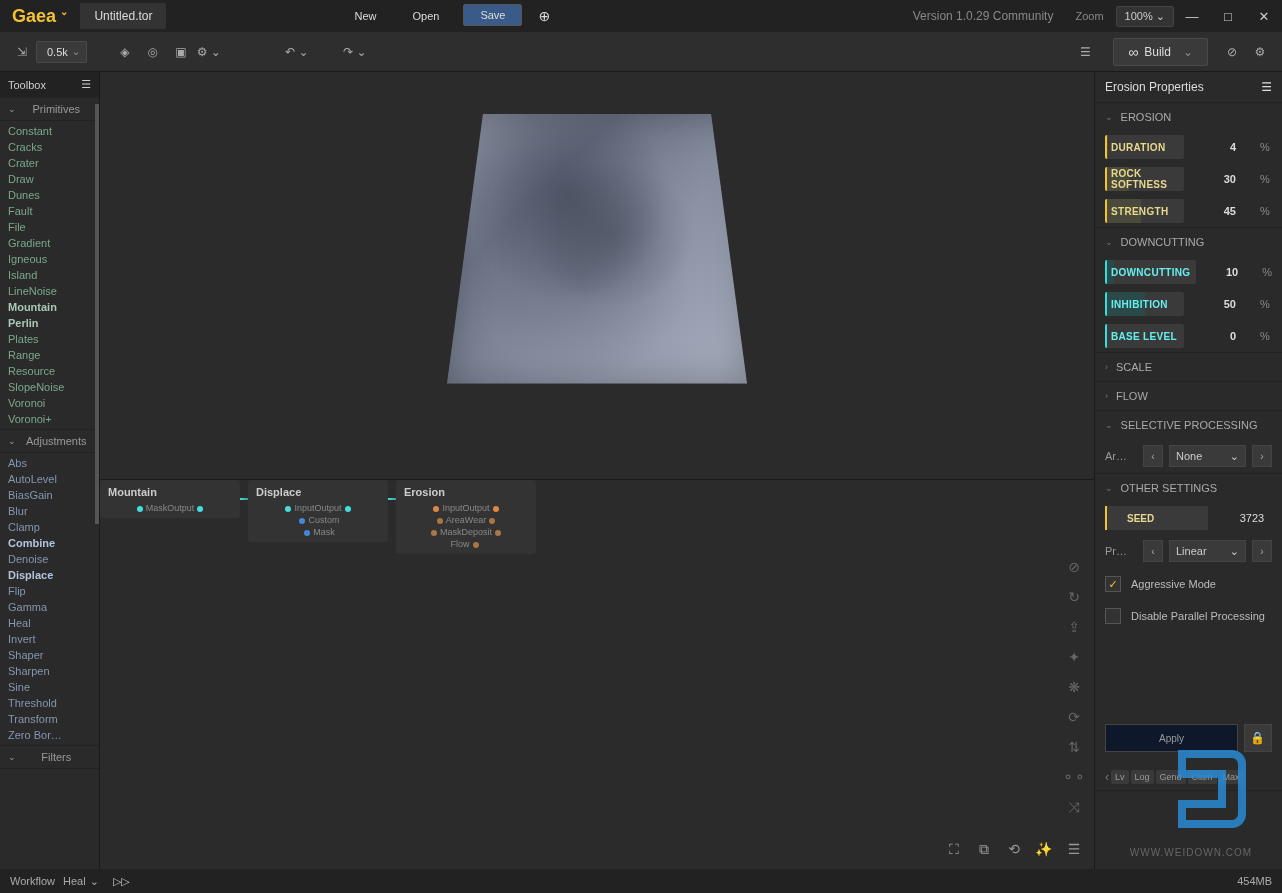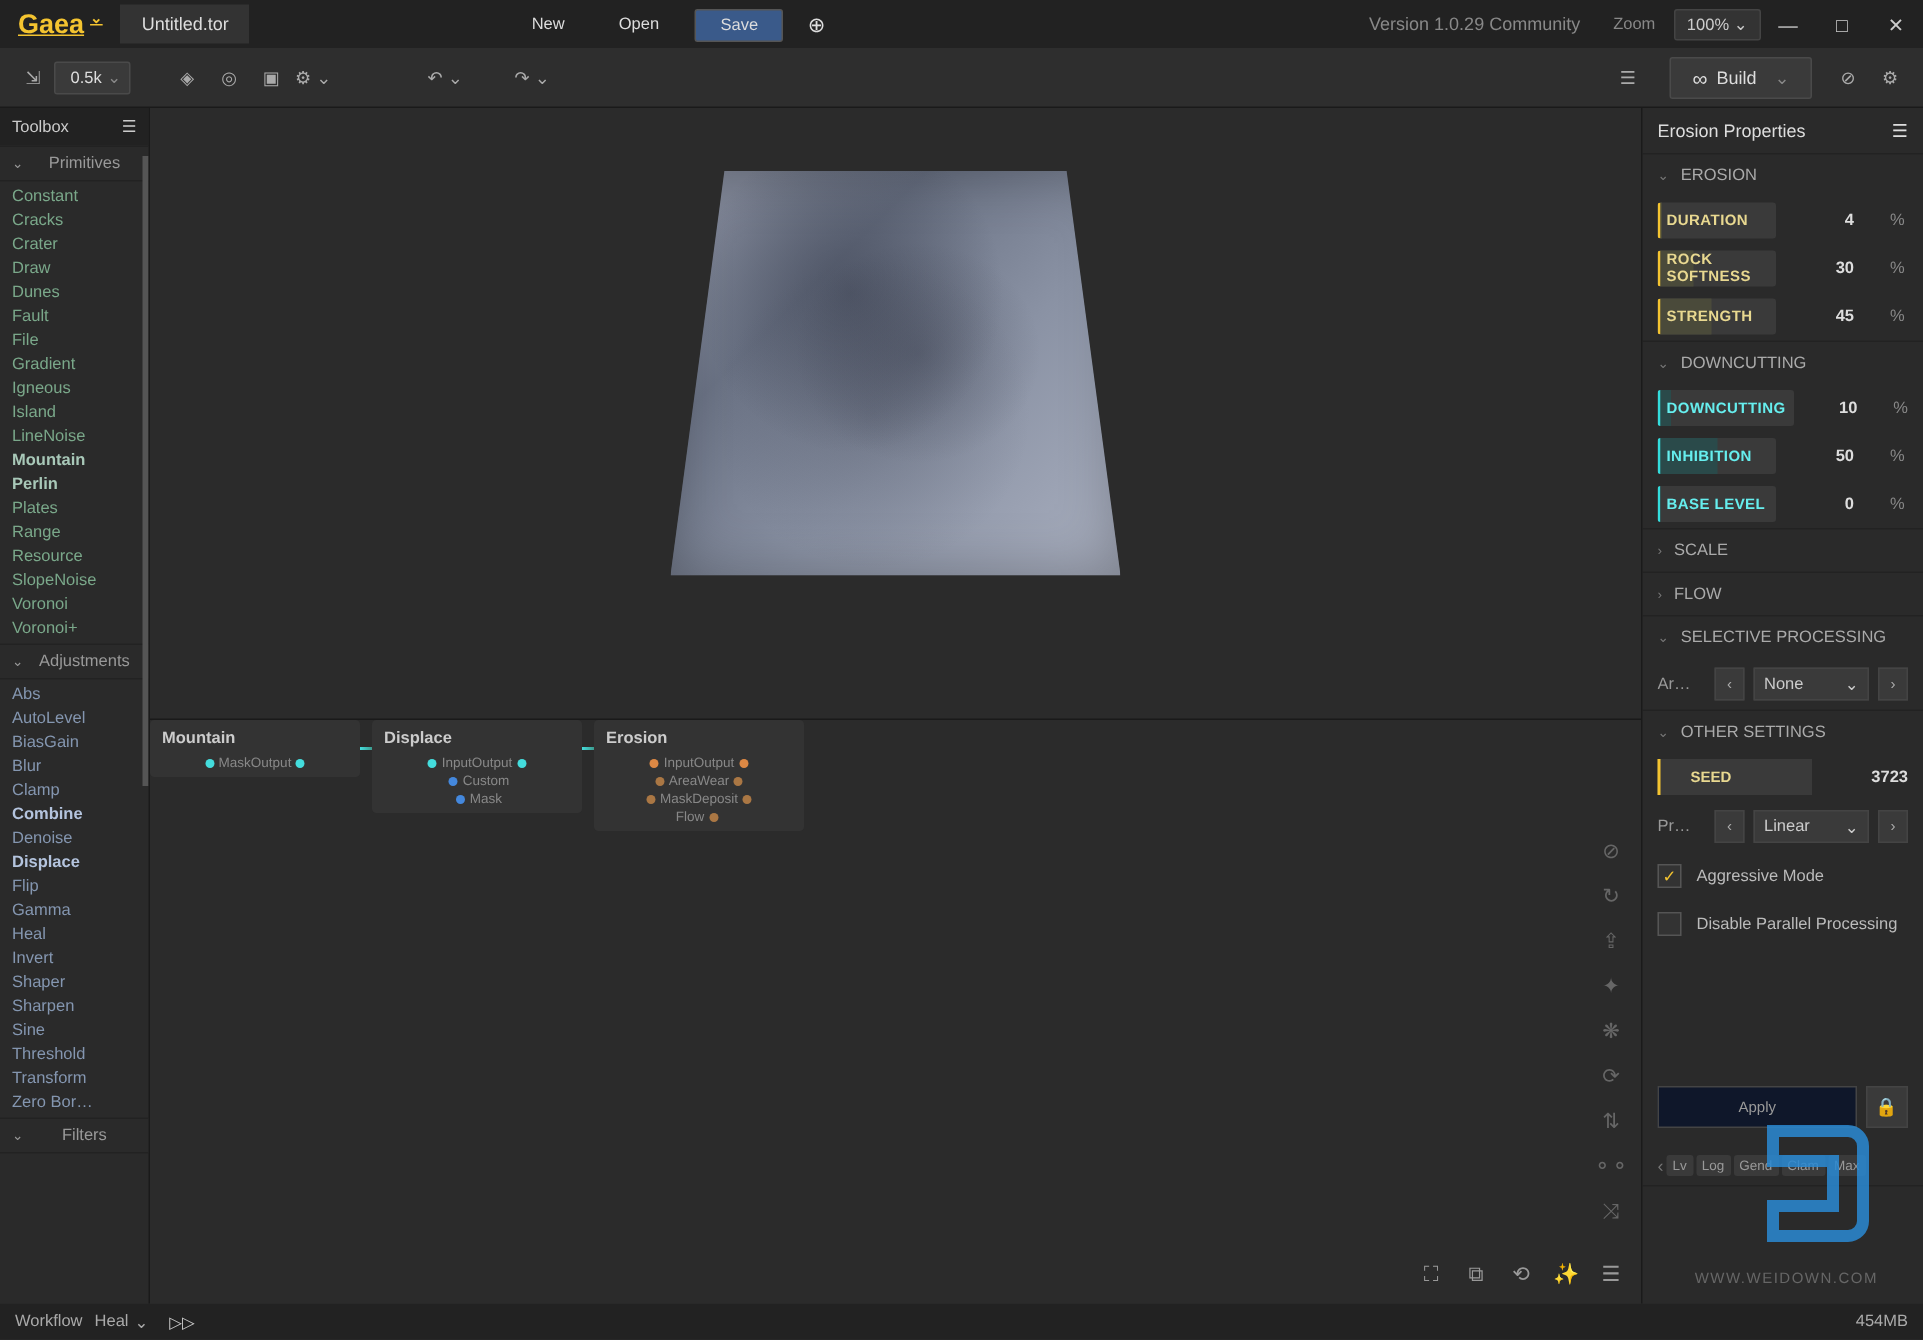--- a/index.html
+++ b/index.html
@@ -1,23 +1,23 @@
 <!DOCTYPE html>
 <html><head>
 <meta charset="utf-8">
 <style>
 * { margin:0; padding:0; box-sizing:border-box; font-family:"Segoe UI",Arial,sans-serif; }
 body { width:1282px; height:893px; background:#2b2b2b; color:#ccc; font-size:12px; overflow:hidden; position:relative; }
 
 
 .titlebar { height:32px; background:#222; display:flex; align-items:center; }
-.logo { color:#f4c430; font-size:18px; font-weight:600; padding:0 12px; display:flex; gap:4px;text-decoration:underline; }
+.logo { color:#f4c430; font-size:18px; font-weight:600; padding:0 12px; display:flex; gap:4px; }
 .logo .chev { font-size:10px; color:#f4c430; }
 .filename { background:#333; padding:6px 14px; font-size:12px; color:#ddd; }
-.file-actions { margin-left:auto; display:flex; align-items:flex-end; }
+.file-actions { margin-left:auto; display:flex; align-items:flex-start; }
 .file-actions .btn { padding:6px 18px; font-size:11px; color:#ddd; cursor:pointer; }
 .file-actions .save { background:#3a5a8a; border:1px solid #555; border-radius:2px; padding:4px 16px; margin:0 6px;}
 .file-actions .plus { padding:4px 10px; font-size:14px; }
 .spacer { flex:1; }
 .ver { color:#888; padding:0 14px; font-size:12px;}
 .zoom { color:#888; font-size:11px; padding:0 8px;}
 .zoom-val { background:#333; padding:3px 8px; border:1px solid #444; border-radius:2px; margin-left:4px; color:#ccc; font-size:11px;text-align:right;}
 .win-btns { display:flex; }
 .win-btns span { width:36px; text-align:center; padding:6px 0; color:#ccc; font-size:13px; cursor:pointer; }
 
@@ -85,21 +85,21 @@
 .slider .label { position:relative; z-index:1; font-size:10px; font-weight:bold; color:#e8d890; letter-spacing:0.3px;}
 .slider.down .label { color:#6ee; }
 .pval { width:28px; text-align:right; font-size:11px; color:#ddd; font-weight:bold;}
 .punit { width:12px; font-size:11px; color:#888;}
 .dd-row { display:flex; align-items:center; padding:6px 10px; gap:6px;}
 .dd-label { font-size:11px; color:#999; width:32px; overflow:hidden; text-overflow:ellipsis;}
 .dd-arrow { width:20px; height:22px; background:#3a3a3a; border:1px solid #444; display:flex; align-items:center; justify-content:center; color:#aaa; cursor:pointer; font-size:10px;}
 .dd-sel { flex:1; height:22px; background:#3a3a3a; border:1px solid #444; display:flex; align-items:center; justify-content:space-between; padding:0 6px; font-size:11px; color:#ccc;}
 .seed-box { flex:1; height:24px; background:#3a3a3a; border-left:2px solid #f4c430; display:flex; align-items:center; padding:0 20px;}
 .seed-box .label { font-size:10px; font-weight:bold; color:#e8d890;}
-.seed-val { width:40px; text-align:right; font-size:11px; color:#ddd; font-weight:bold;}
+.seed-val { width:40px; text-align:center; font-size:11px; color:#ddd; font-weight:normal;}
 .chk-row { display:flex; align-items:center; padding:8px 10px; gap:10px;}
 .chk { width:16px; height:16px; border:1px solid #555; background:#333; display:flex; align-items:center; justify-content:center; color:#f4c430; font-size:11px;}
 .chk-label { font-size:11px; color:#bbb;}
 .apply-row { padding:12px 10px; display:flex; gap:6px;}
 .apply-btn { flex:1; height:28px; background:#0f172a; border:1px solid #444; color:#999; font-size:10px; display:flex; align-items:center; justify-content:center; cursor:pointer;}
 .lock-btn { width:28px; height:28px; background:#3a3a3a; border:1px solid #444; display:flex; align-items:center; justify-content:center; color:#aaa;}
 .chips-row { padding:6px 10px; display:flex; gap:2px; align-items:center;}
 .chip { background:#3a3a3a; padding:2px 4px; font-size:9px; color:#999; border-radius:2px;}
 
 

